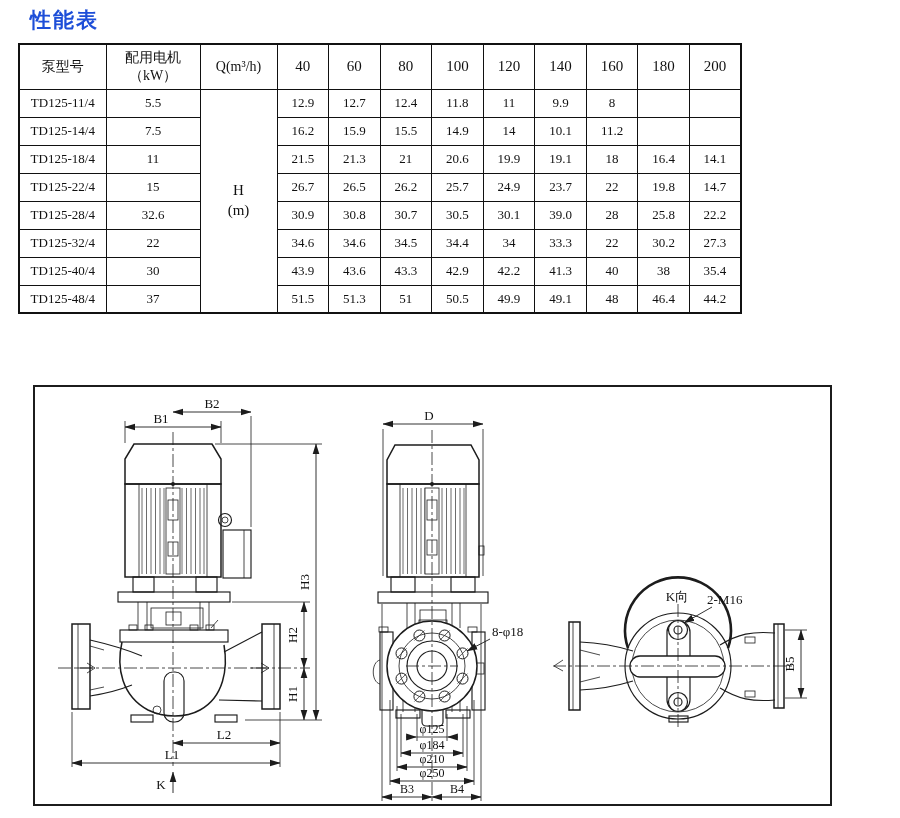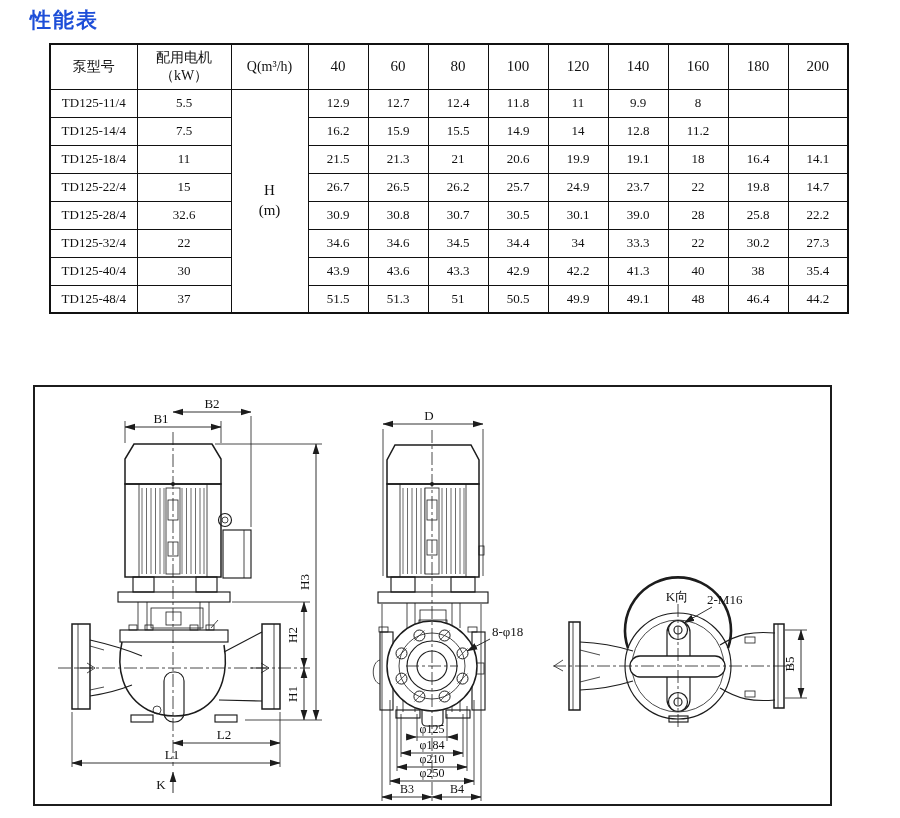--- a/index.html
+++ b/index.html
@@ -1,20 +1,20 @@
 <!DOCTYPE html>
 <html><head>
 <meta charset="utf-8">
 <style>
   html,body{margin:0;padding:0;}
   body{width:900px;height:818px;background:#fff;position:relative;overflow:hidden;
        font-family:"Liberation Serif",serif;color:#111;}
   .page-title{position:absolute;left:30px;top:6px;font-family:"Liberation Sans",sans-serif;
        font-weight:bold;font-size:21px;letter-spacing:2px;color:#1d4ed8;}
-  table.perf{position:absolute;left:49px;top:43px;width:800px;border-collapse:collapse;
+  table.perf{position:absolute;left:18px;top:43px;width:724px;border-collapse:collapse;
        table-layout:fixed;border:2px solid #111;}
   .perf td,.perf th{border:1px solid #111;text-align:center;vertical-align:middle;
        padding:0;font-weight:normal;overflow:hidden;}
   .perf thead tr{height:45px;}
   .perf tbody tr{height:28px;}
   .perf th.cn{font-size:14px;font-family:"Liberation Serif",serif;line-height:1.3;}
   .perf th.flow{font-size:15px;font-family:"Liberation Serif",serif;}
   .perf td{font-size:13px;font-family:"Liberation Serif",serif;}
   .perf td.hm{font-size:15px;line-height:1.3;}
   svg{position:absolute;left:0;top:380px;}
@@ -89,21 +89,21 @@
       <td></td>
     </tr>
     <tr>
       <td>TD125-14/4</td>
       <td>7.5</td>
       <td>16.2</td>
       <td>15.9</td>
       <td>15.5</td>
       <td>14.9</td>
       <td>14</td>
-      <td>12.8</td>
+      <td>10.1</td>
       <td>11.2</td>
       <td></td>
       <td></td>
     </tr>
     <tr>
       <td>TD125-18/4</td>
       <td>11</td>
       <td>21.5</td>
       <td>21.3</td>
       <td>21</td>

